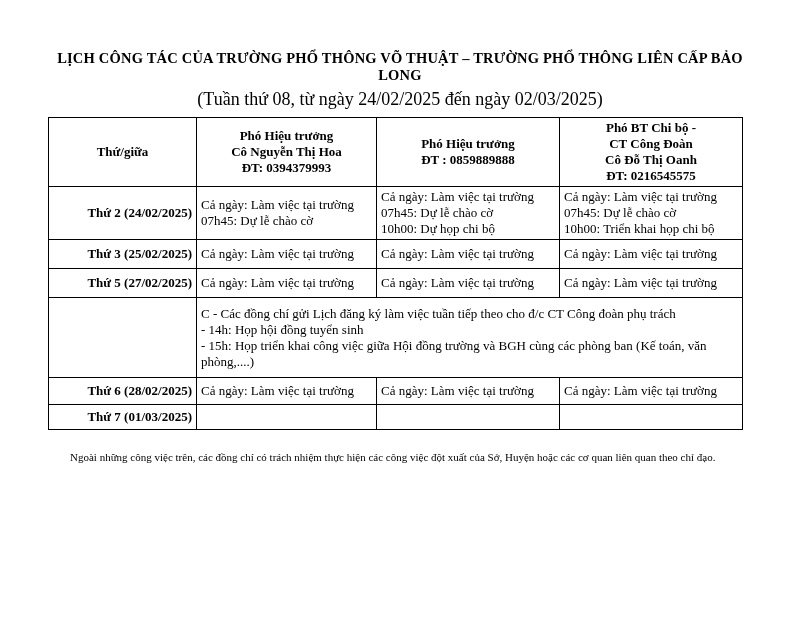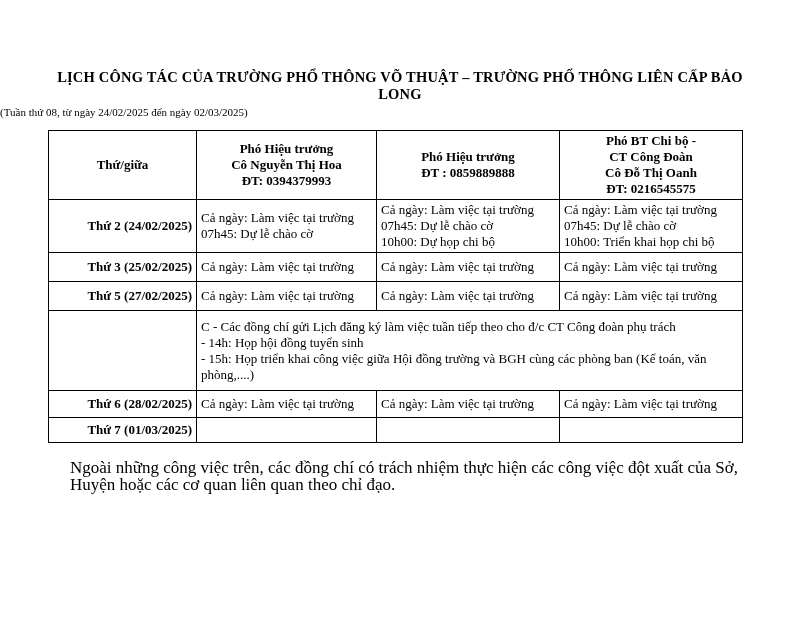--- a/index.html
+++ b/index.html
@@ -12,32 +12,33 @@
     color: #000000;
   }
   .page {
     position: relative;
     width: 800px;
     height: 618px;
     background: #ffffff;
     overflow: hidden;
   }
   .doc-title {
-    margin-top: 69px;
+    margin-top: 50px;
     text-align: center;
     font-weight: bold;
     font-size: 14.5px;
     line-height: 17px;
     letter-spacing: 0.2px;
     padding: 0 40px;
   }
   .doc-subtitle {
-    font-size: 11px;
+    text-align: center;
+    font-size: 18px;
     line-height: 17px;
-    margin-top: 1px;
+    margin-top: 7px;
   }
   table.schedule {
     border-collapse: collapse;
     table-layout: fixed;
     margin: 9px 0 0 48px;
     width: 694px;
   }
   table.schedule th,
   table.schedule td {
     border: 1.5px solid #000000;
@@ -69,22 +70,22 @@
   tr.r-note   { height: 80px; }
   tr.r-thu6   { height: 27px; }
   tr.r-empty  { height: 25px; }
   td.note-cell {
     white-space: pre-line;
     vertical-align: top;
     padding-top: 4px;
   }
   .footer-note {
     margin: 16px 54px 0 70px;
-    font-size: 17px;
-    line-height: 17px;
+    font-size: 11px;
+    line-height: 23px;
     text-align: left;
   }
 </style>
 </head>
 <body>
 
 <div class="page">
 
   <div class="doc-title">LỊCH CÔNG TÁC CỦA TRƯỜNG PHỔ THÔNG VÕ THUẬT – TRƯỜNG PHỔ THÔNG LIÊN CẤP BẢO LONG</div>
   <div class="doc-subtitle">(Tuần thứ 08, từ ngày 24/02/2025 đến ngày 02/03/2025)</div>

